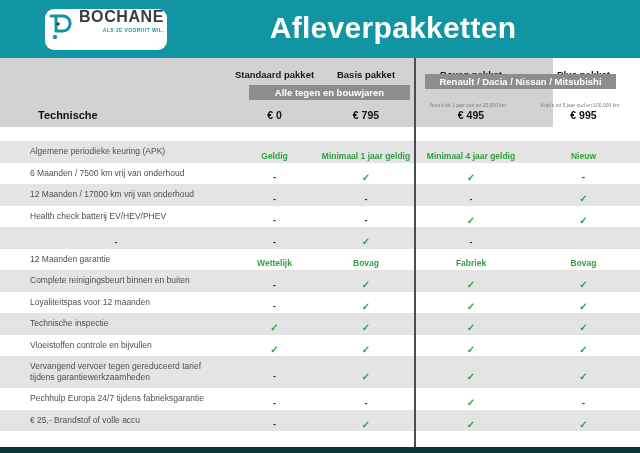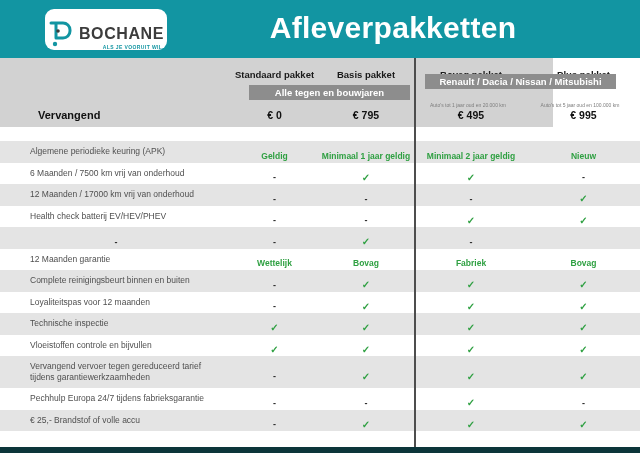--- a/index.html
+++ b/index.html
@@ -8,21 +8,21 @@
     font-family:"Liberation Sans", sans-serif;
     background:#ffffff;
   }
   .page { position:relative; width:640px; height:453px; overflow:hidden; background:#ffffff; }
 
   
   .topbar { position:absolute; top:0; left:0; width:640px; height:58px; background:#1295a2; }
   .logo-card {
     position:absolute; left:45px; top:9px; width:122px; height:41px;
     background:#ffffff; border-radius:9px;
-    display:flex; align-items:flex-end; justify-content:center; gap:5px;
+    display:flex; align-items:flex-start; justify-content:center; gap:5px;
   }
   .logo-text { display:flex; flex-direction:column; align-items:flex-end; }
   .brand { font-size:16px; font-weight:bold; color:#3c3c3c; letter-spacing:0.6px; line-height:1; }
   .tagline { font-size:5px; font-weight:bold; color:#1295a2; letter-spacing:0.4px; margin-top:2px; }
   .title {
     position:absolute; top:11px; left:0; width:560px; box-sizing:border-box;
     padding-left:226px; text-align:center;
     color:#ffffff; font-size:30px; font-weight:bold; letter-spacing:0.3px;
   }
 
@@ -83,34 +83,34 @@
       <div class="colh">Standaard pakket</div>
       <div class="colh">Basis pakket</div>
       <div class="colh">Bovag pakket</div>
       <div class="colh">Plus pakket</div>
     </div>
     <div class="band band-left">Alle tegen en bouwjaren</div>
     <div class="band band-right">Renault / Dacia / Nissan / Mitsubishi</div>
     <div class="note note-1">Auto's tot 1 jaar oud en 20.000 km</div>
     <div class="note note-2">Auto's tot 5 jaar oud en 100.000 km</div>
     <div class="totals grid">
-      <div class="total-label">Vervangend</div>
+      <div class="total-label">Technische</div>
       <div class="total">€ 0</div>
       <div class="total">€ 795</div>
       <div class="total">€ 495</div>
       <div class="total">€ 995</div>
     </div>
   </div>
 
   <div class="rows">
     <div class="frow">
       <div class="rlabel">Algemene periodieke keuring (APK)</div>
       <div class="cell">Geldig</div>
       <div class="cell">Minimaal 1 jaar geldig</div>
-      <div class="cell">Minimaal 2 jaar geldig</div>
+      <div class="cell">Minimaal 4 jaar geldig</div>
       <div class="cell">Nieuw</div>
     </div>
     <div class="frow">
       <div class="rlabel">6 Maanden / 7500 km vrij van onderhoud</div>
       <div class="cell dash">-</div>
       <div class="cell check">✓</div>
       <div class="cell check">✓</div>
       <div class="cell dash">-</div>
     </div>
     <div class="frow">

